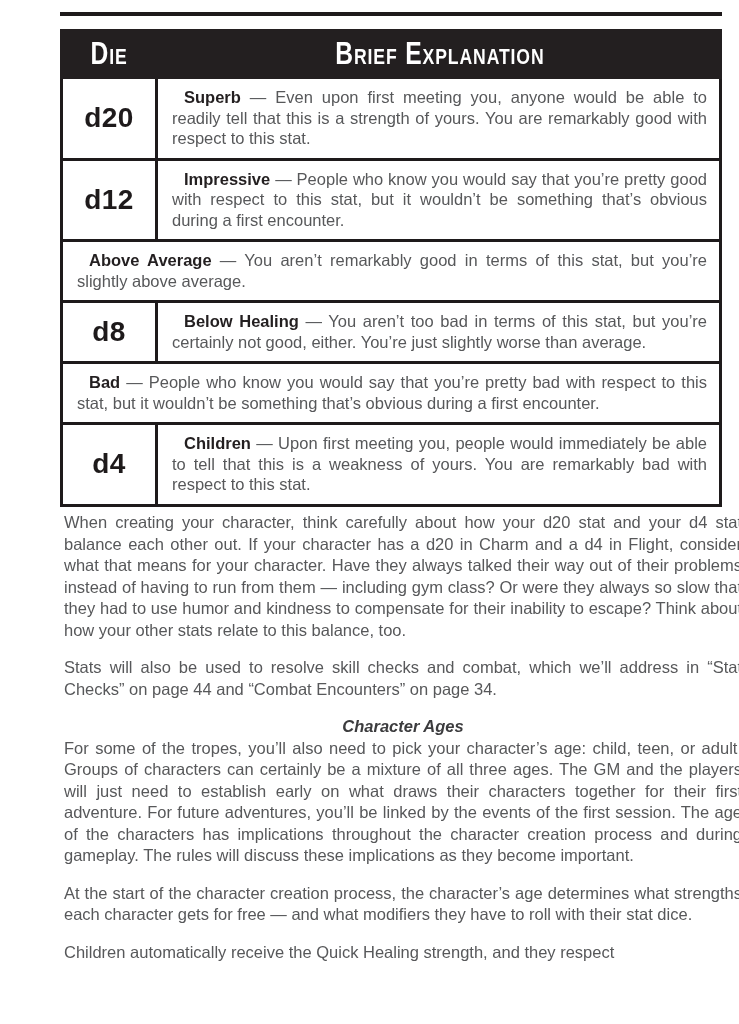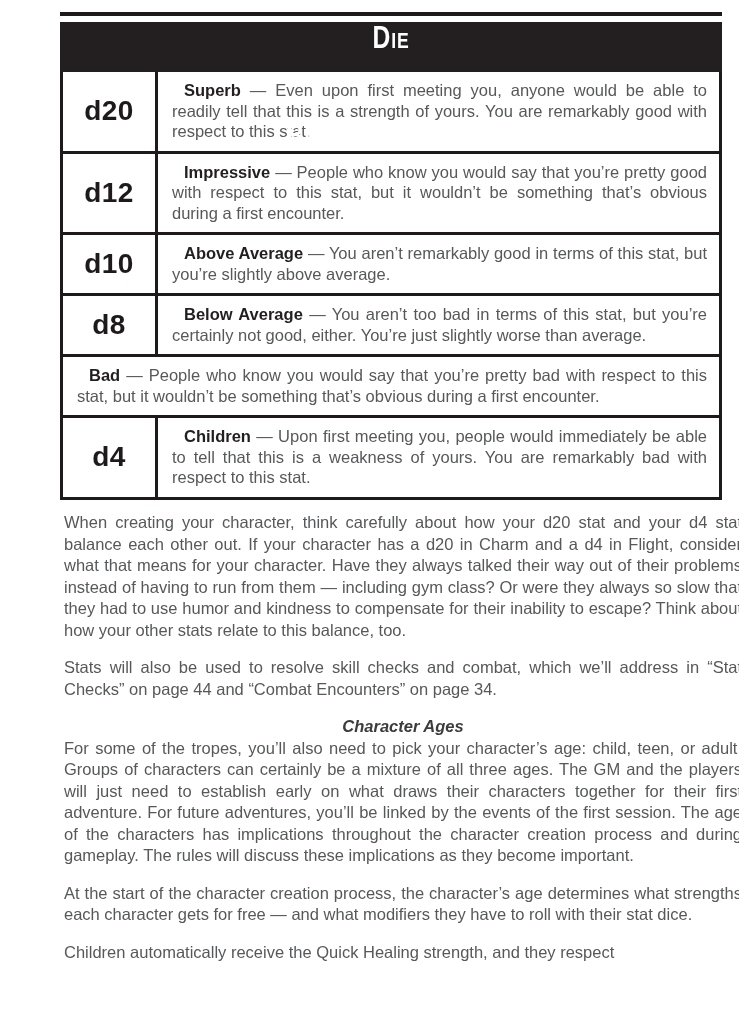--- a/index.html
+++ b/index.html
@@ -8,27 +8,26 @@
     background: #ffffff;
     overflow: hidden;
     font-family: "Liberation Sans", sans-serif;
   }
   .page { position: relative; width: 739px; height: 1024px; background: #ffffff; }
 
   
   .stat-table { position: absolute; left: 60px; top: 12px; width: 662px; }
   .top-rule { height: 4px; background: #1e1a1b; }
   .thead {
-    margin-top: 6px;
+    margin-top: 13px;
     background: #231f20;
     color: #ffffff;
     display: flex;
     align-items: center;
     height: 50px;
-    flex-direction: column;
   }
   .th { text-align: center; }
   .th-die { width: 98px; flex: 0 0 98px; }
   .th-exp { flex: 1; }
   .th span {
     display: inline-block;
     font-variant: small-caps;
     font-weight: bold;
     font-size: 28px;
     letter-spacing: 1px;
@@ -87,27 +86,26 @@
         <div class="die-cell">d20</div>
         <div class="exp-cell"><span class="term">Superb</span><span> — </span><span>Even upon first meeting you, anyone would be able to readily tell that this is a strength of yours. You are remarkably good with respect to this stat.</span></div>
       </div>
 
       <div class="trow">
         <div class="die-cell">d12</div>
         <div class="exp-cell"><span class="term">Impressive</span><span> — </span><span>People who know you would say that you’re pretty good with respect to this stat, but it wouldn’t be something that’s obvious during a first encounter.</span></div>
       </div>
 
       <div class="trow">
-        <div class="die-cell">d10</div>
         <div class="exp-cell"><span class="term">Above Average</span><span> — </span><span>You aren’t remarkably good in terms of this stat, but you’re slightly above average.</span></div>
       </div>
 
       <div class="trow">
         <div class="die-cell">d8</div>
-        <div class="exp-cell"><span class="term">Below Average</span><span> — </span><span>You aren’t too bad in terms of this stat, but you’re certainly not good, either. You’re just slightly worse than average.</span></div>
+        <div class="exp-cell"><span class="term">Below Healing</span><span> — </span><span>You aren’t too bad in terms of this stat, but you’re certainly not good, either. You’re just slightly worse than average.</span></div>
       </div>
 
       <div class="trow">
         <div class="exp-cell"><span class="term">Bad</span><span> — </span><span>People who know you would say that you’re pretty bad with respect to this stat, but it wouldn’t be something that’s obvious during a first encounter.</span></div>
       </div>
 
       <div class="trow">
         <div class="die-cell">d4</div>
         <div class="exp-cell"><span class="term">Children</span><span> — </span><span>Upon first meeting you, people would immediately be able to tell that this is a weakness of yours. You are remarkably bad with respect to this stat.</span></div>
       </div>

